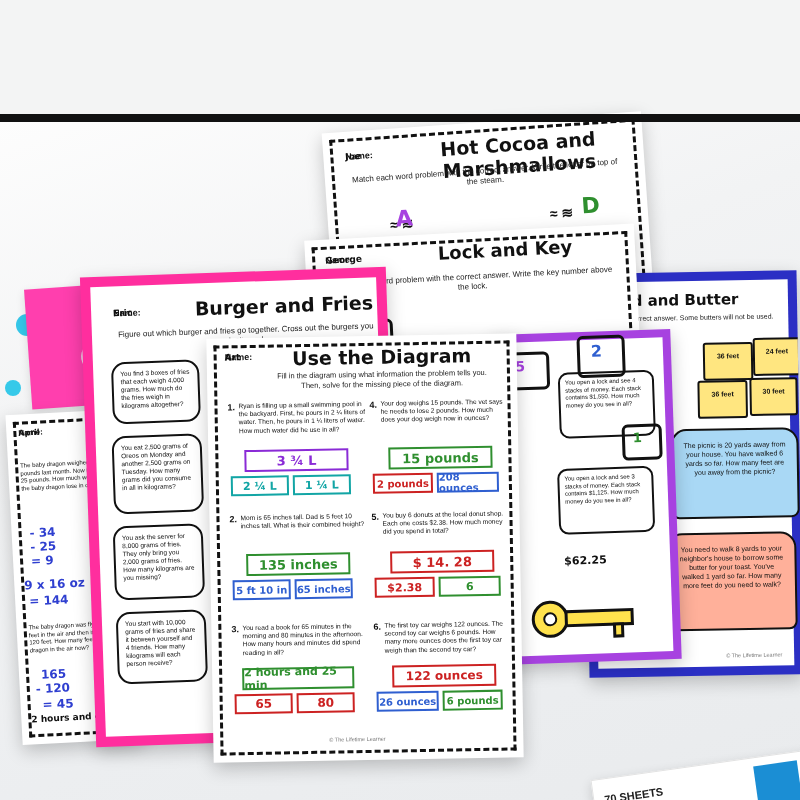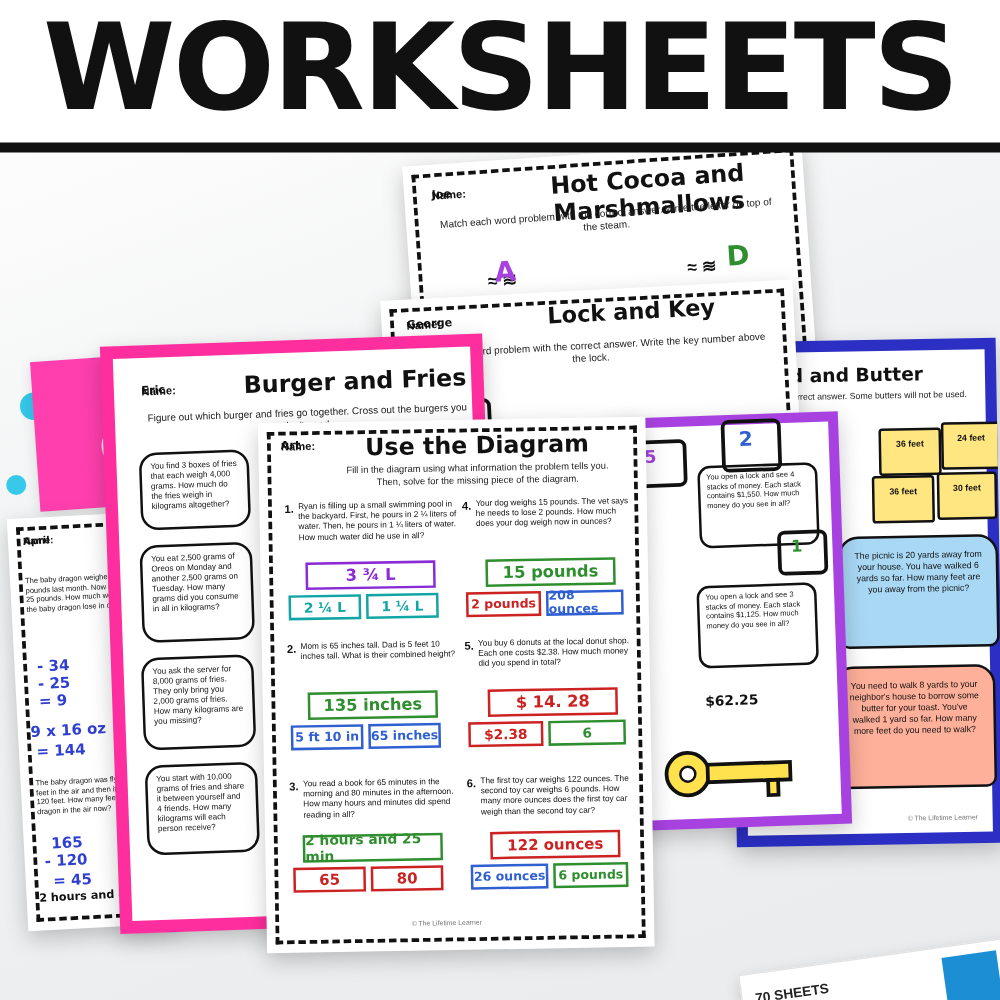--- a/index.html
+++ b/index.html
@@ -289,18 +289,15 @@
       <div class="qn">6.</div>
       <div class="qt">The first toy car weighs 122 ounces. The second toy car weighs 6 pounds. How many more ounces does the first toy car weigh than the second toy car?</div>
     </div>
     <div class="ans hand" style="left:180px;top:330px;width:104px;height:22px;border-color:#cc2222;color:#cc2222;font-size:12px;">122 ounces</div>
     <div class="ans hand" style="left:164px;top:356px;width:62px;height:20px;border-color:#2f5fd0;color:#2f5fd0;font-size:10px;">26 ounces</div>
     <div class="ans hand" style="left:230px;top:356px;width:60px;height:20px;border-color:#2f8f2f;color:#2f8f2f;font-size:10px;">6 pounds</div>
 
     <div class="footer-credit" style="left:116px;top:400px;">© The Lifetime Learner</div>
   </div>
 
-  <div class="banner">
-    <div class="banner-title">WORKSHEETS</div>
-  </div>
   <div class="banner-rule"></div>
 
 </div>
 
 </body></html>

